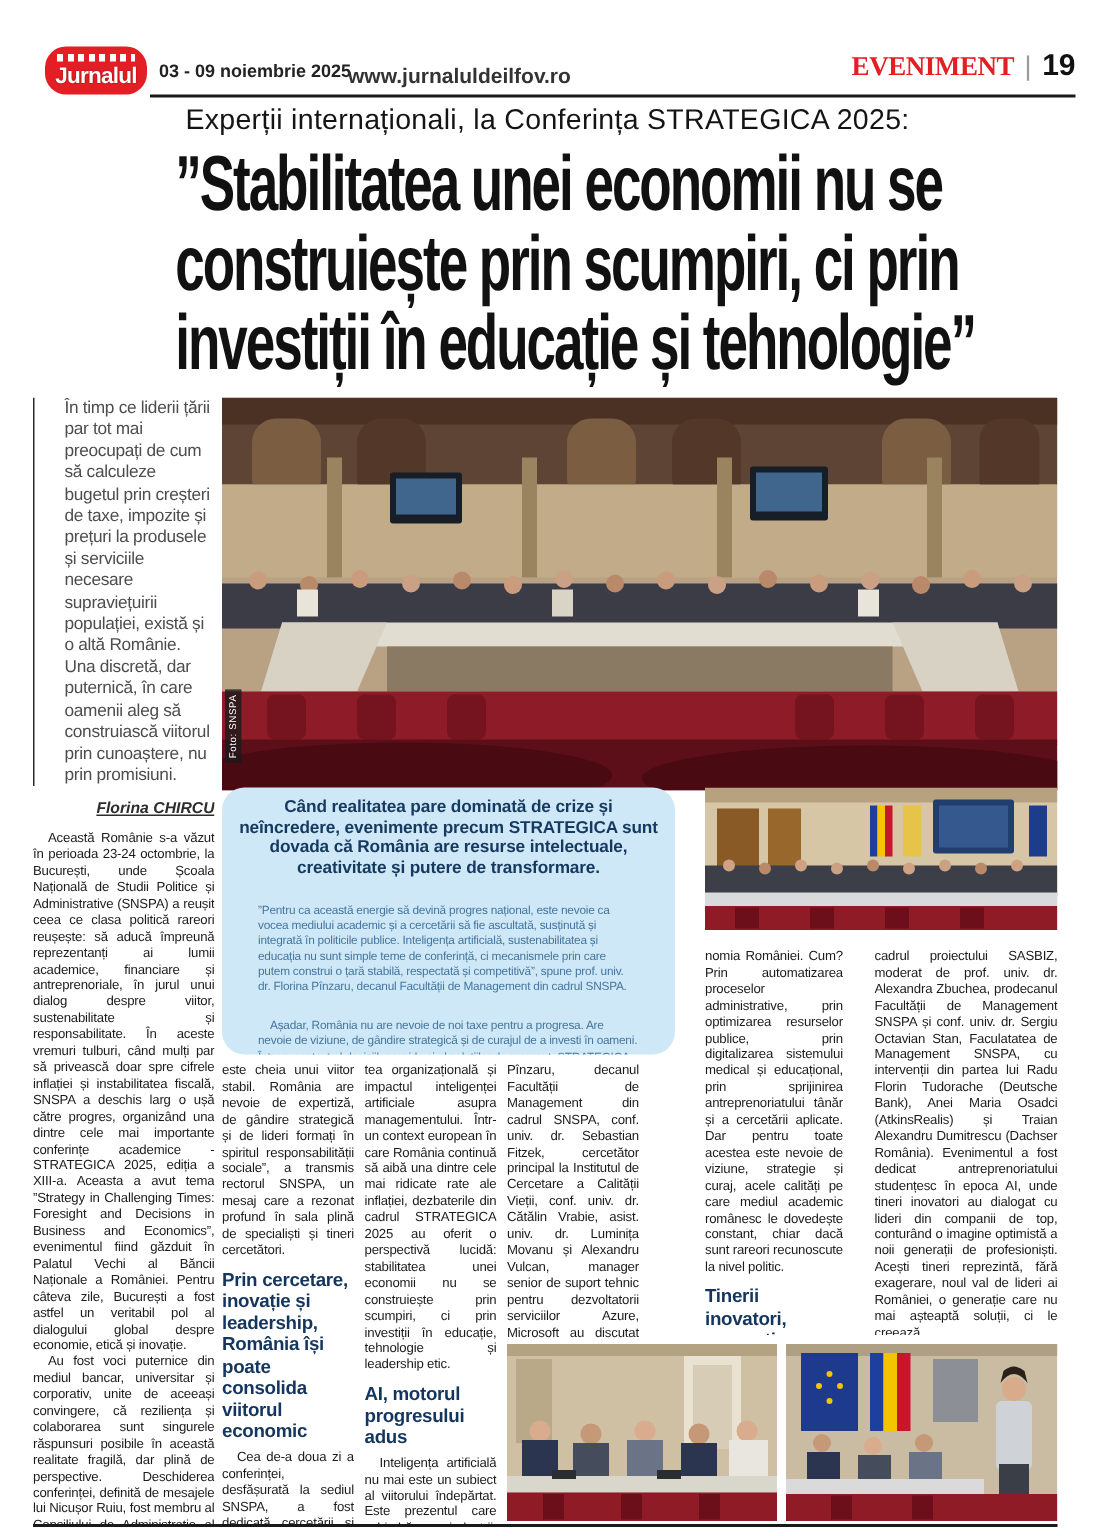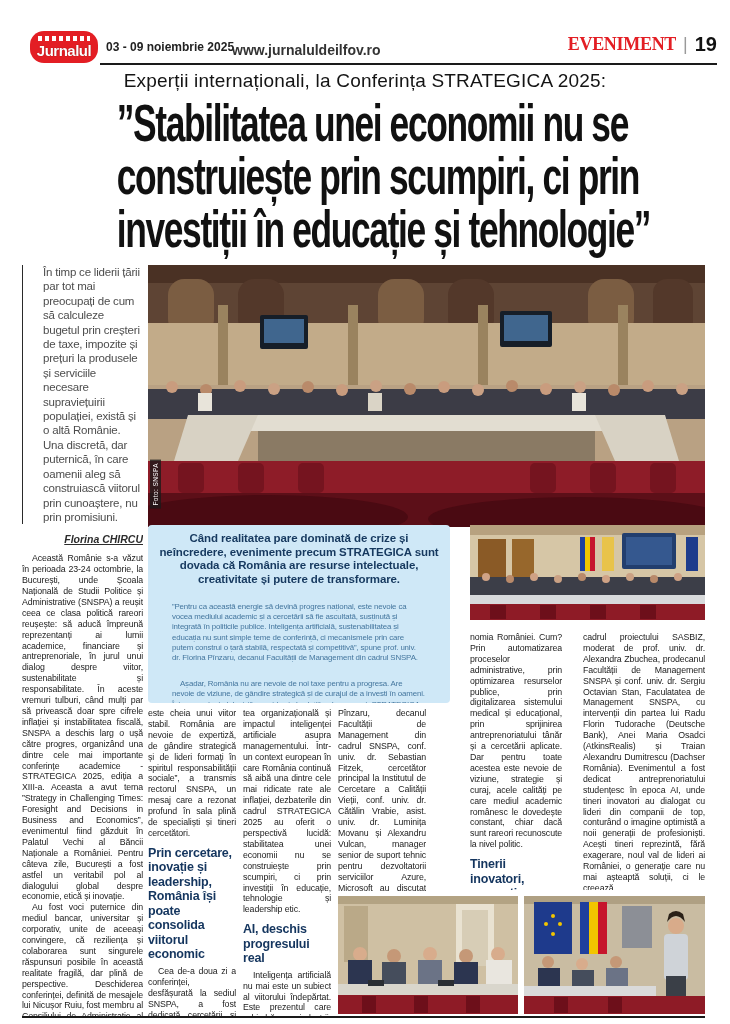--- a/index.html
+++ b/index.html
@@ -38,21 +38,21 @@
   .body-text p{margin:0;text-indent:10px;}
   .body-text p.cont{text-indent:0;}
   .col-heading{font-size:12.5px;line-height:14.5px;font-weight:bold;color:#14355e;
                letter-spacing:-0.2px;margin:7px 0 4px 0;text-align:left;text-indent:0;}
   
   .photo{display:block;}
   .photo-credit{position:absolute;left:128px;top:195px;background:rgba(25,25,25,0.78);color:#fff;
                 font-size:6.5px;padding:3px 2px;writing-mode:vertical-rl;transform:rotate(180deg);
                 letter-spacing:0.4px;z-index:2;}
   
-  .quote-box{left:126px;top:260px;width:302px;height:178px;background:#cfe8f7;border-radius:4px;
+  .quote-box{left:126px;top:260px;width:302px;height:178px;background:#cfe8f7;border-radius:15px;
              padding:7px 8px;box-sizing:border-box;}
   .quote-title{font-size:11.5px;line-height:13.5px;font-weight:bold;color:#16395f;
                text-align:center;letter-spacing:-0.1px;margin:0 0 5px 0;}
   .quote-body{font-size:7.9px;line-height:10.2px;color:#44769e;letter-spacing:-0.15px;text-align:left;}
   .quote-body p{margin:16px;}
   .quote-body p + p{text-indent:8px;}
   
   .bottom-rule{position:absolute;left:22px;width:683px;top:1016px;height:2px;background:#1a1a1a;}
 </style>
 </head>
@@ -191,21 +191,21 @@
       </svg>
     </div>
 
     <div class="abs body-text" style="left:126px;top:443px;width:88px;height:308px;">
       <p class="cont">este cheia unui viitor stabil. România are nevoie de expertiză, de gândire strategică și de lideri formați în spiritul responsabilității sociale”, a transmis rectorul SNSPA, un mesaj care a rezonat profund în sala plină de specialiști și tineri cercetători.</p>
       <div class="col-heading">Prin cercetare, inovație și leadership, România își poate consolida viitorul economic</div>
       <p>Cea de-a doua zi a conferinței, desfășurată la sediul SNSPA, a fost dedicată cercetării și inovației. Au fost prezentate lucrări științifice care au atins teme esențiale pentru economia și societatea viitorului cum ar fi, economia circulară, etica în afaceri, marketingul contemporan, sustenabilita-</p>
     </div>
     <div class="abs body-text" style="left:221px;top:443px;width:88px;height:308px;">
       <p class="cont">tea organizațională și impactul inteligenței artificiale asupra managementului. Într-un context european în care România continuă să aibă una dintre cele mai ridicate rate ale inflației, dezbaterile din cadrul STRATEGICA 2025 au oferit o perspectivă lucidă: stabilitatea unei economii nu se construiește prin scumpiri, ci prin investiții în educație, tehnologie și leadership etic.</p>
-      <div class="col-heading">AI, deschis progresului real</div>
+      <div class="col-heading">AI, motorul progresului adus</div>
       <p>Inteligența artificială nu mai este un subiect al viitorului îndepărtat. Este prezentul care schimbă industrii, mentalități și moduri de viață. În cadrul evenimentului AI Ready Conference @ SNSPA, parte a proiectului AI-ECOA, experți precum prof. univ. dr. Florina</p>
     </div>
     <div class="abs body-text" style="left:316px;top:443px;width:88px;height:185px;">
       <p class="cont">Pînzaru, decanul Facultății de Management din cadrul SNSPA, conf. univ. dr. Sebastian Fitzek, cercetător principal la Institutul de Cercetare a Calității Vieții, conf. univ. dr. Cătălin Vrabie, asist. univ. dr. Luminița Movanu și Alexandru Vulcan, manager senior de suport tehnic pentru dezvoltatorii serviciilor Azure, Microsoft au discutat despre viitorul muncii în era inteligenței artificiale, o temă esențială pentru orice țară care vrea să țină pasul cu transformările globale.</p>
 
     </div>
 
     <div class="abs body-text" style="left:448px;top:367px;width:92px;height:258px;">
       <p class="cont">nomia României. Cum? Prin automatizarea proceselor administrative, prin optimizarea resurselor publice, prin digitalizarea sistemului medical și educațional, prin sprijinirea antreprenoriatului tânăr și a cercetării aplicate. Dar pentru toate acestea este nevoie de viziune, strategie și curaj, acele calități pe care mediul academic românesc le dovedește constant, chiar dacă sunt rareori recunoscute la nivel politic.</p>
       <div class="col-heading">Tinerii inovatori, generația care schimbă țara</div>

